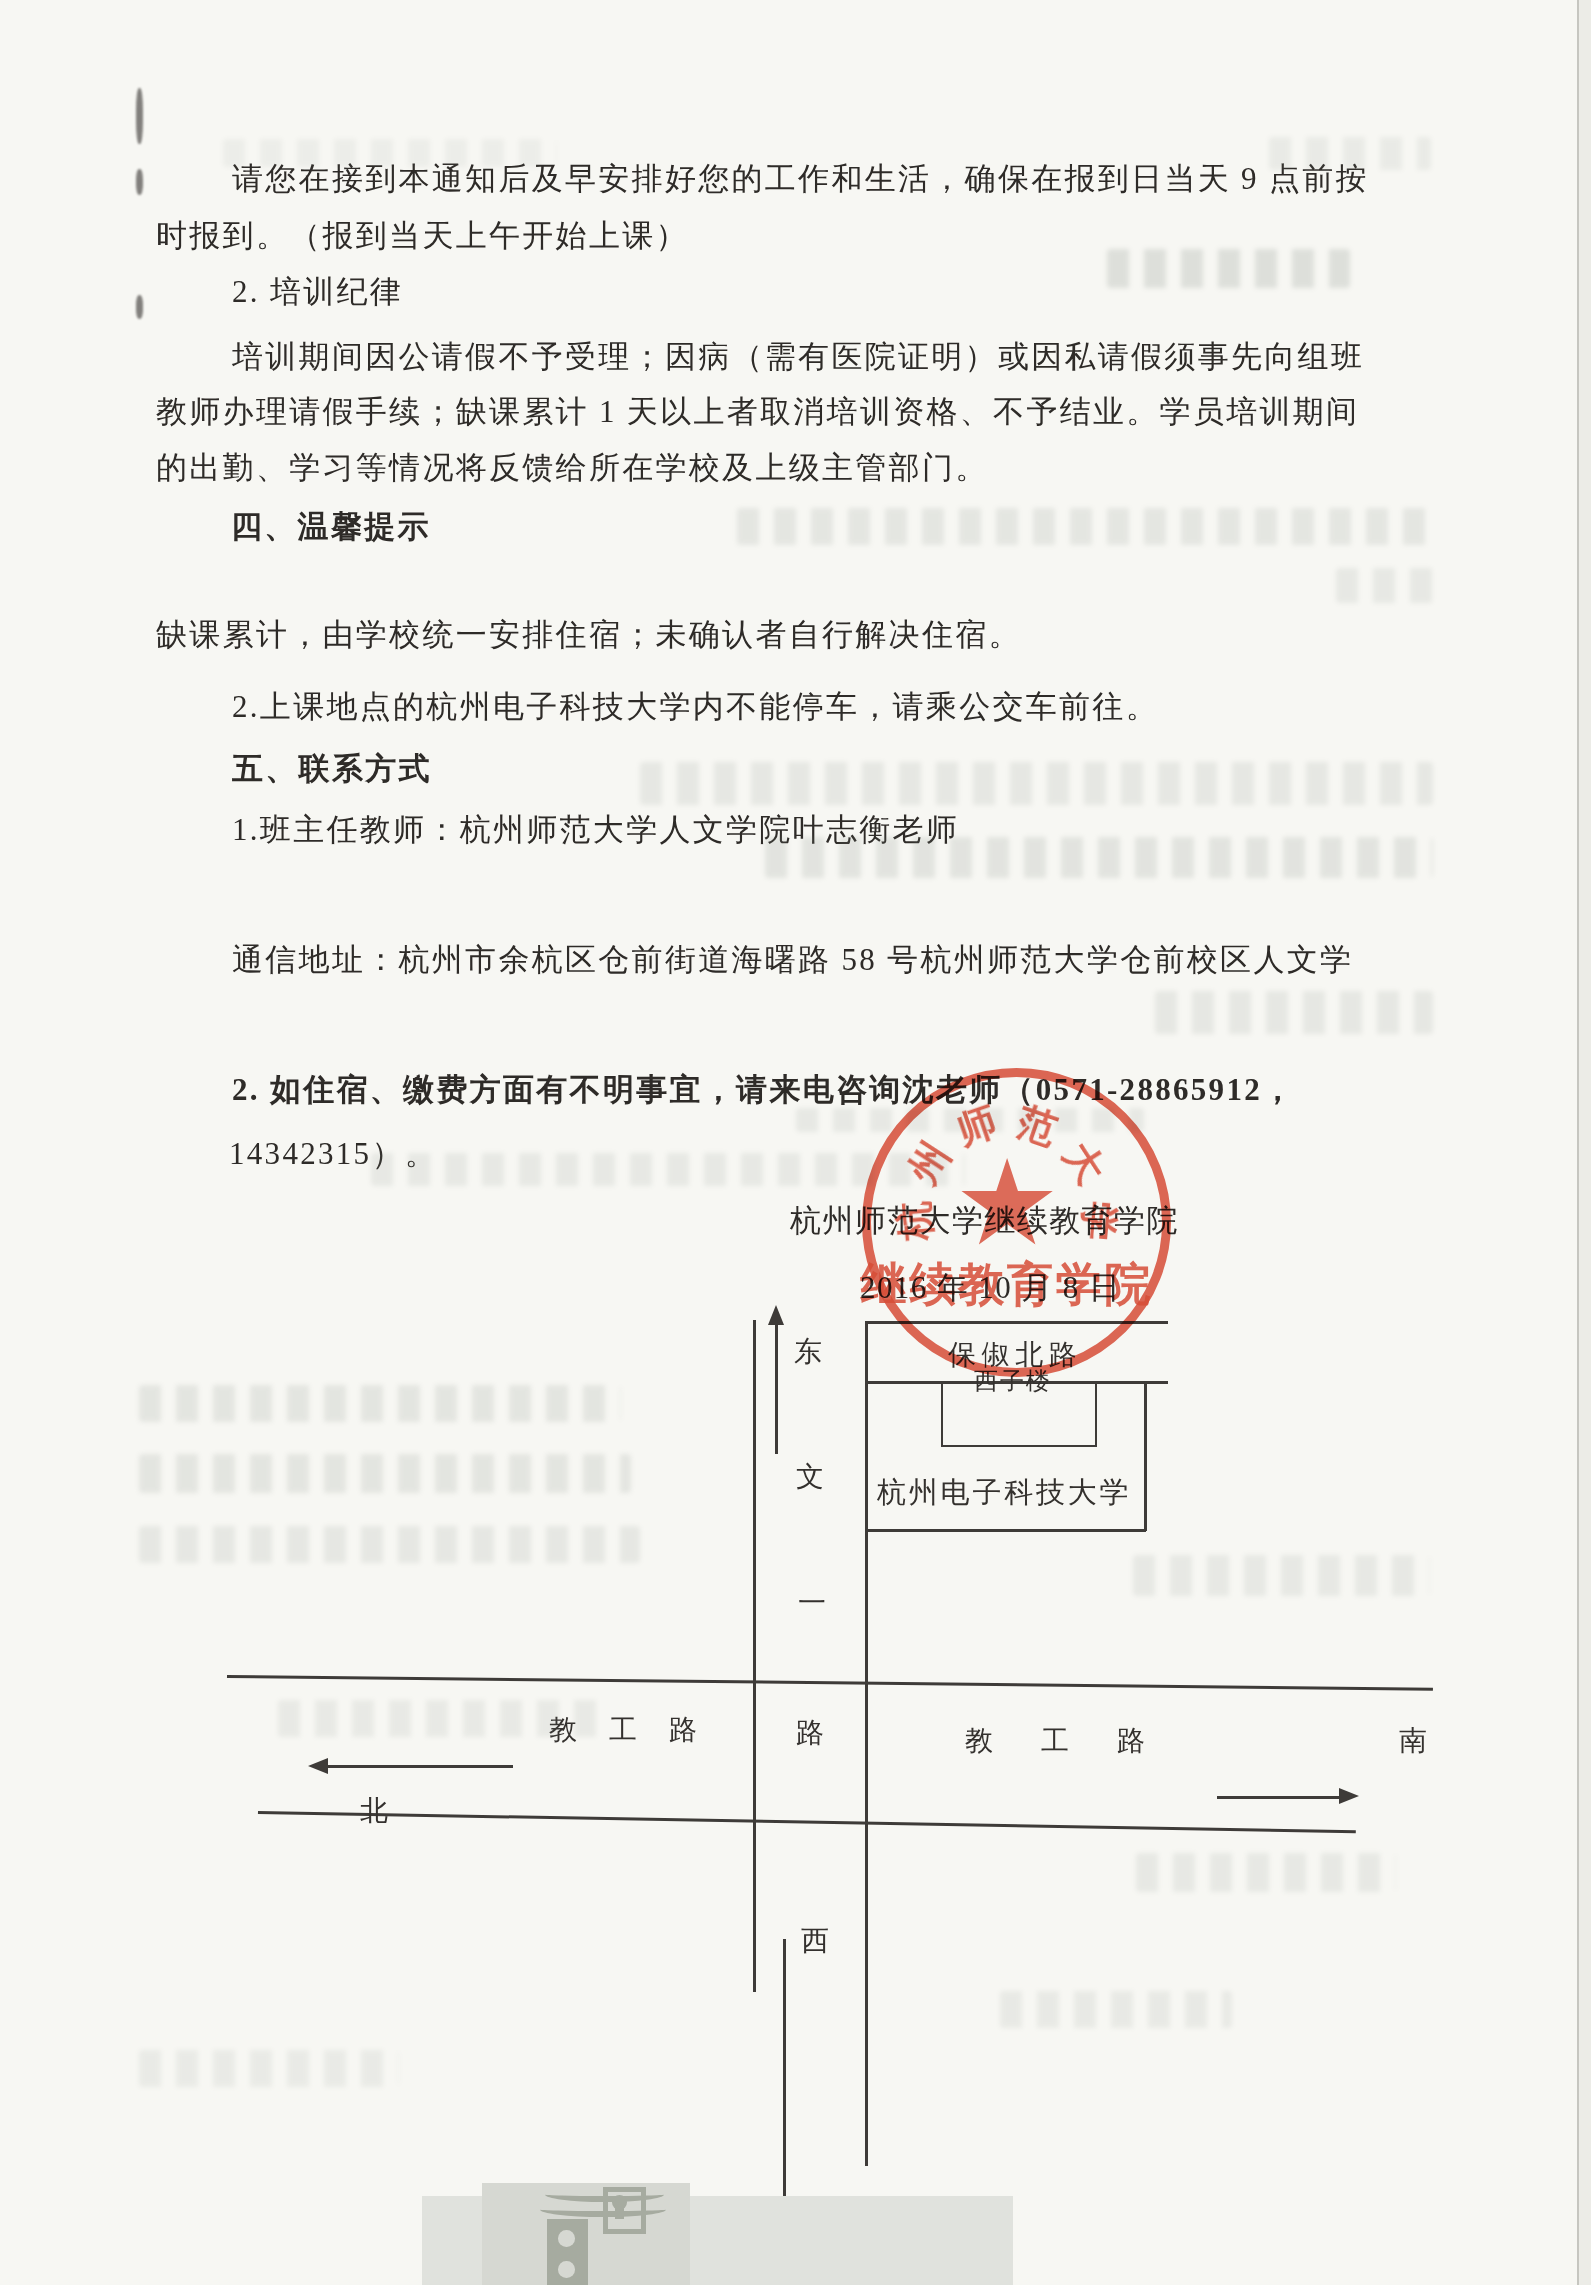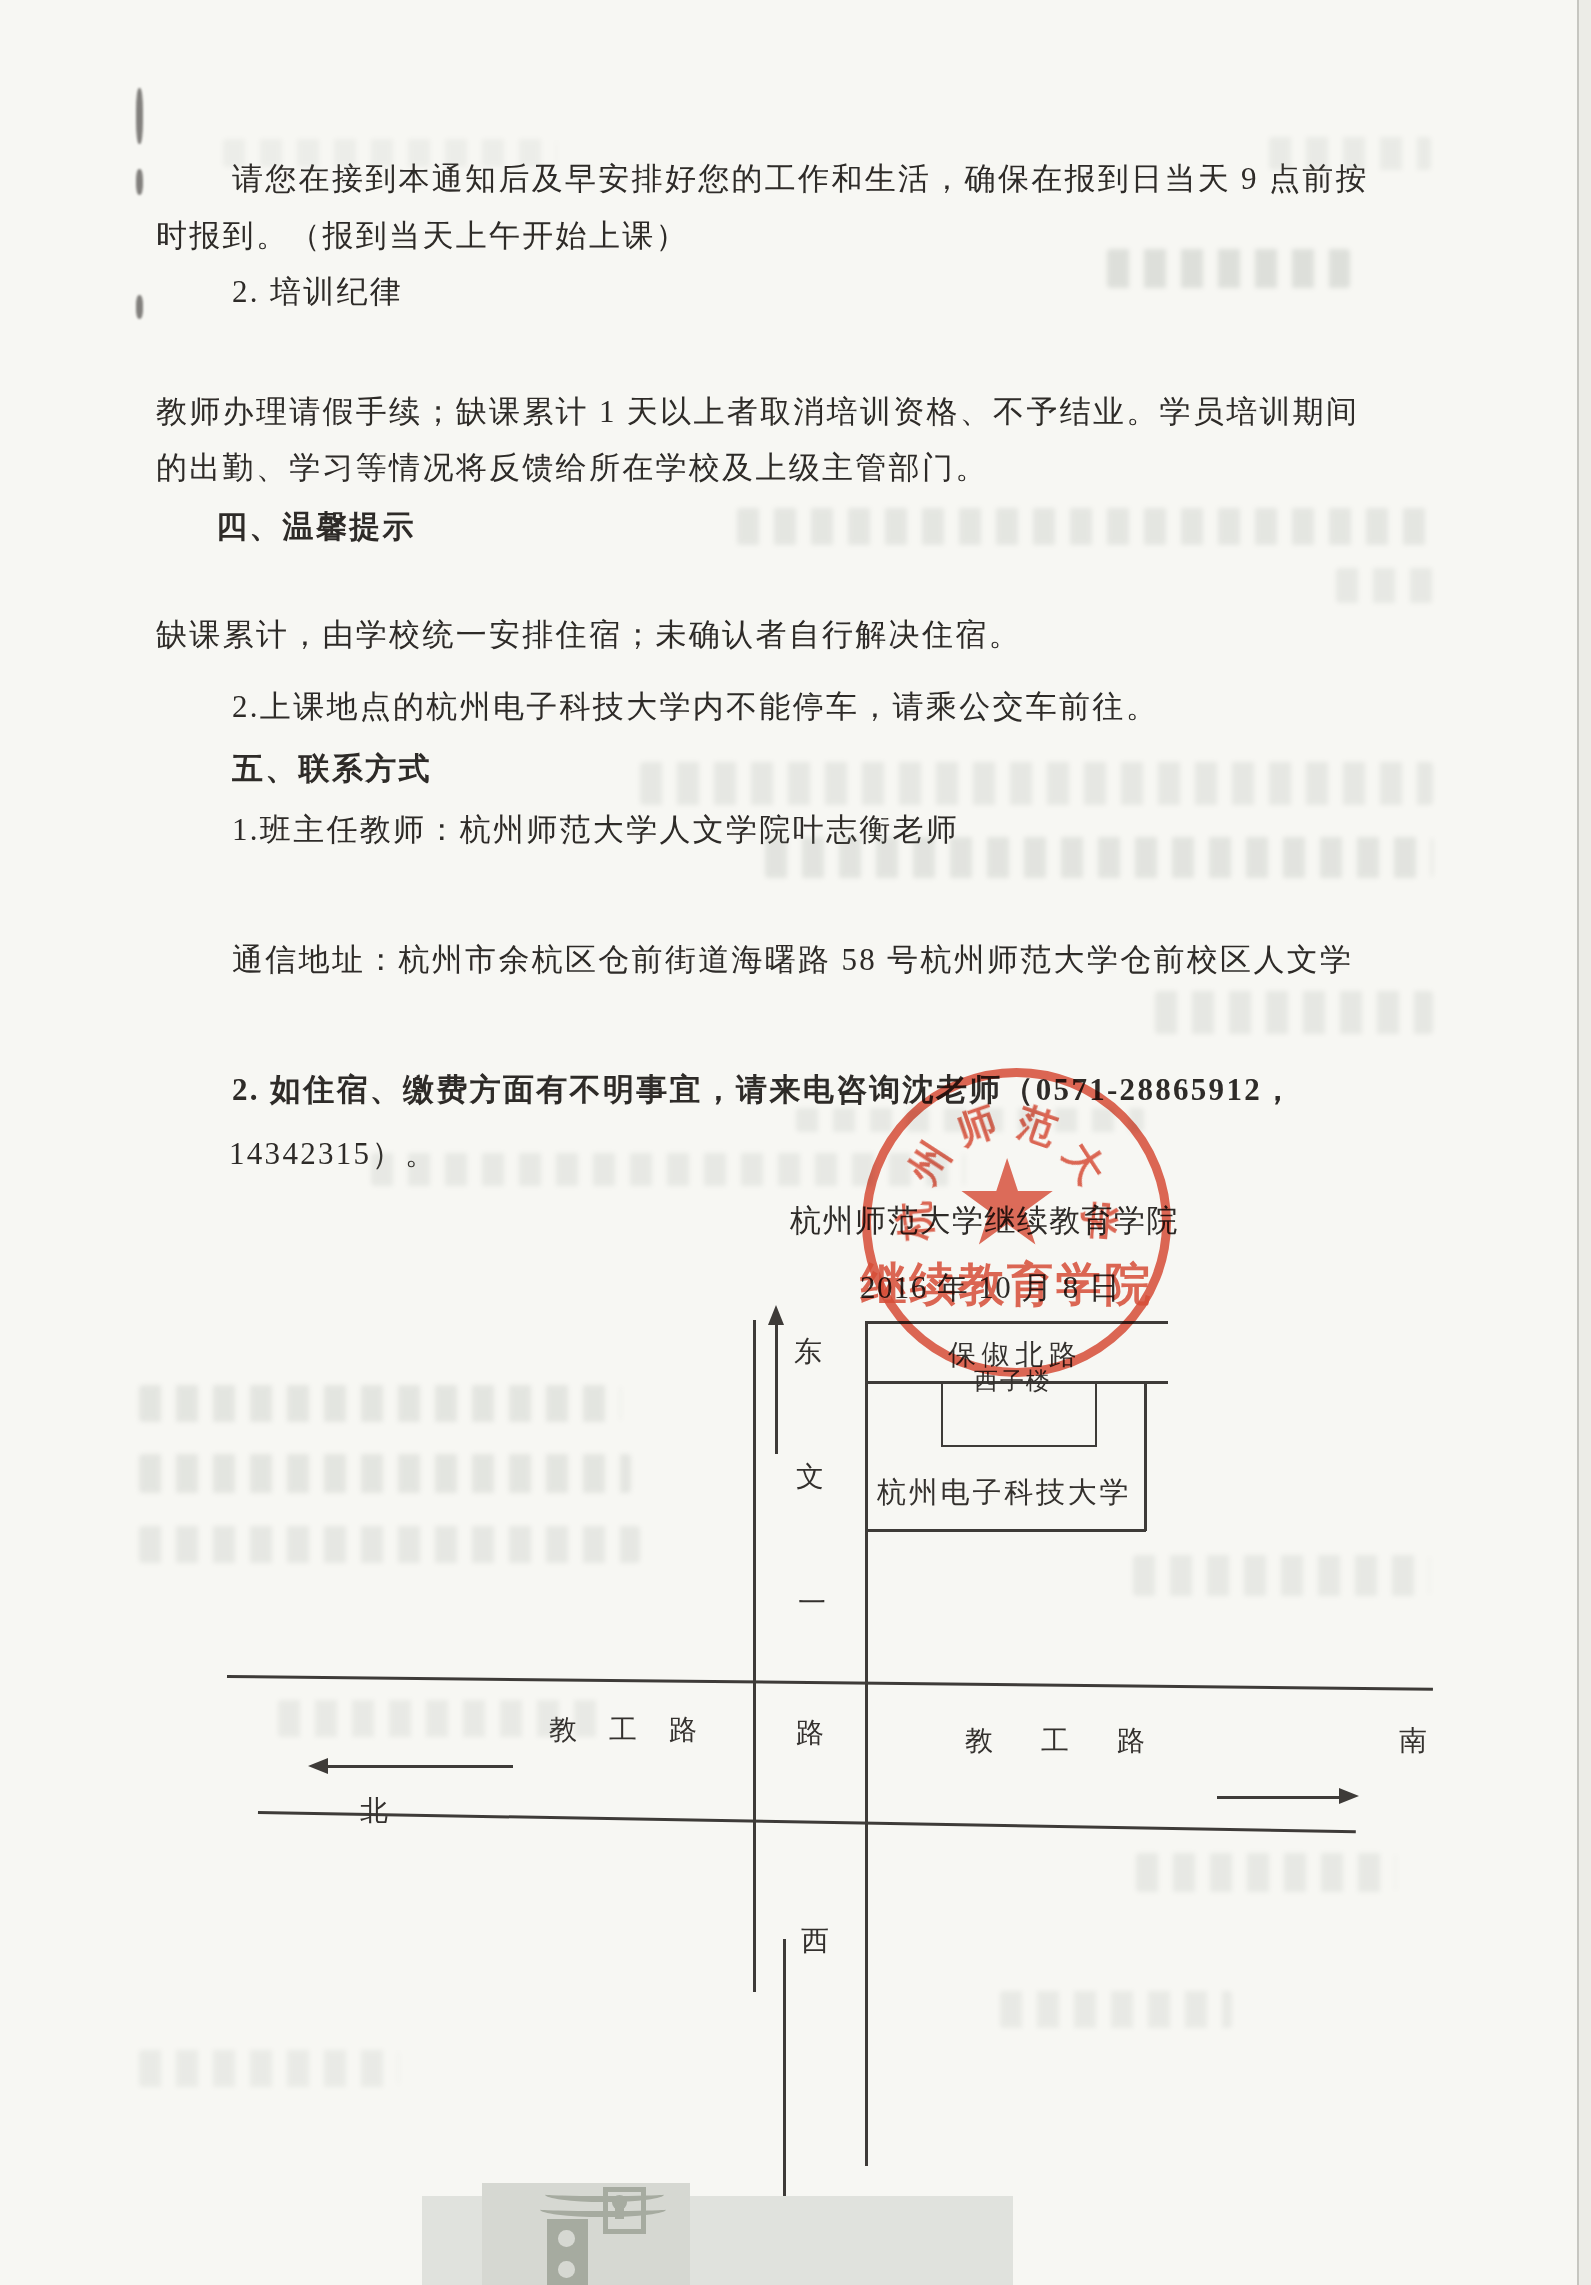--- a/index.html
+++ b/index.html
@@ -53,23 +53,24 @@
   .scan-outline{position:absolute;border:5.6px solid #a6aba0;background:transparent;}
 </style>
 </head>
 <body>
 
 <div class="page">
 
   <div class="line" style="left:232px;top:158px;">请您在接到本通知后及早安排好您的工作和生活，确保在报到日当天 9 点前按</div>
   <div class="line" style="left:156px;top:215px;">时报到。（报到当天上午开始上课）</div>
   <div class="line" style="left:232px;top:271px;">2. 培训纪律</div>
+  <div class="line" style="left:232px;top:336px;">培训期间因公请假不予受理；因病（需有医院证明）或因私请假须事先向组班</div>
   <div class="line" style="left:156px;top:391px;">教师办理请假手续；缺课累计 1 天以上者取消培训资格、不予结业。学员培训期间</div>
   <div class="line" style="left:156px;top:447px;">的出勤、学习等情况将反馈给所在学校及上级主管部门。</div>
-  <div class="line b" style="left:216px;top:506px;">四、温馨提示</div>
+  <div class="line b" style="left:231px;top:506px;">四、温馨提示</div>
   <div class="line" style="left:156px;top:614px;">缺课累计，由学校统一安排住宿；未确认者自行解决住宿。</div>
   <div class="line" style="left:232px;top:686px;">2.上课地点的杭州电子科技大学内不能停车，请乘公交车前往。</div>
   <div class="line b" style="left:232px;top:748px;">五、联系方式</div>
   <div class="line" style="left:232px;top:809px;">1.班主任教师：杭州师范大学人文学院叶志衡老师</div>
   <div class="line" style="left:232px;top:939px;">通信地址：杭州市余杭区仓前街道海曙路 58 号杭州师范大学仓前校区人文学</div>
   <div class="line b" style="left:232px;top:1069px;">2. 如住宿、缴费方面有不明事宜，请来电咨询沈老师（0571-28865912，</div>
   <div class="line" style="left:229px;top:1133px;">14342315）。</div>
 
   <div class="line" style="left:790px;top:1200px;letter-spacing:1.4px;">杭州师范大学继续教育学院</div>
   <div class="line" style="left:860px;top:1267px;letter-spacing:1.4px;">2016 年 10 月 8 日</div>

